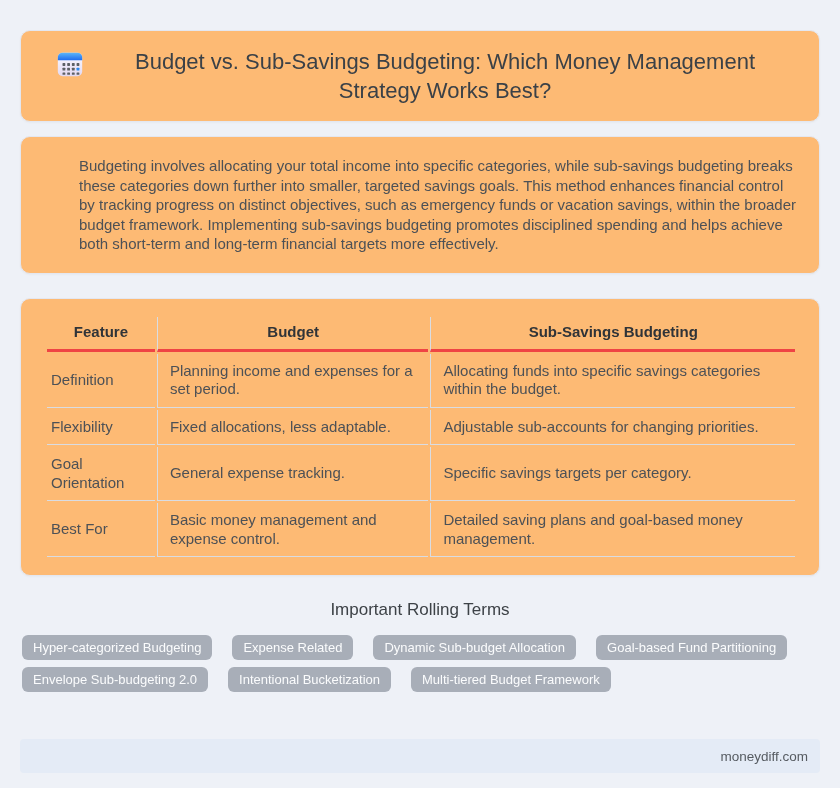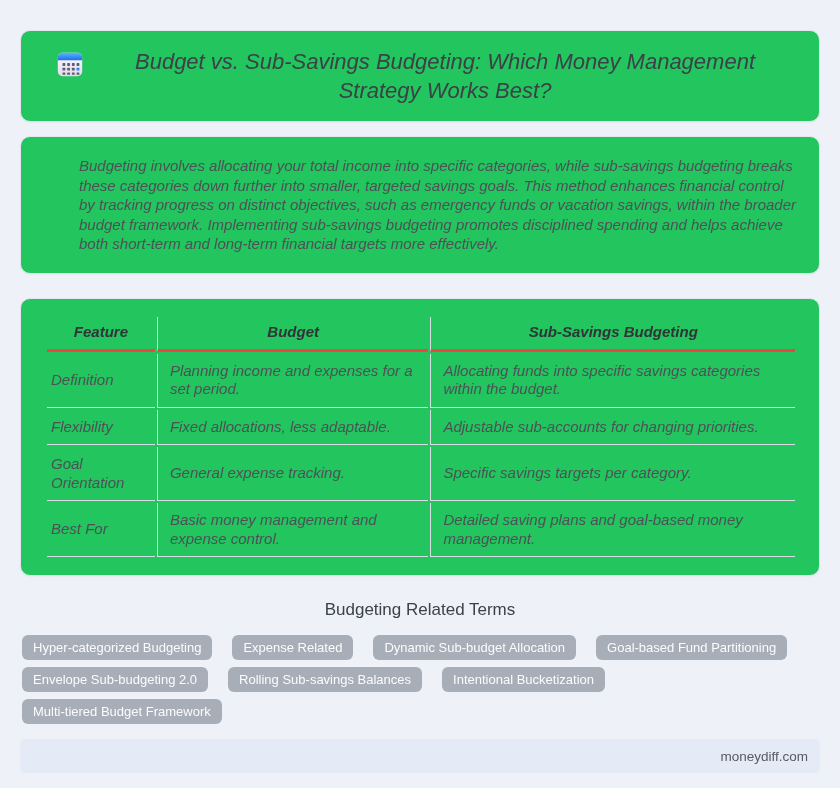--- a/index.html
+++ b/index.html
@@ -6,25 +6,24 @@
   html, body { width: 840px; height: 788px; }
   body {
     background: #eef1f7;
     font-family: "Liberation Sans", sans-serif;
     color: #4d5156;
     overflow: hidden;
   }
   .page { padding: 30px 20px 0 20px; }
 
   .card {
-    background: #22c55e;
+    background: #fdba74;
     border: 1px solid #e4e7f0;
     border-radius: 10px;
     box-shadow: 0 1px 2px rgba(60,64,82,0.04);
-    font-style: italic;
   }
 
   
   .header-card {
     height: 92px;
     display: flex;
     align-items: center;
     justify-content: center;
     gap: 20px;
     padding: 10px 30px;
@@ -201,28 +200,27 @@
         </tr>
         <tr>
           <td>Best For</td>
           <td>Basic money management and expense control.</td>
           <td>Detailed saving plans and goal-based money management.</td>
         </tr>
       </tbody>
     </table>
   </div>
 
-  <h2 class="terms-heading">Budgeting Related Terms</h2>
+  <h2 class="terms-heading">Important Rolling Terms</h2>
   <div class="terms-wrap">
     <button class="term-pill">Hyper-categorized Budgeting</button>
     <button class="term-pill">Expense Related</button>
     <button class="term-pill">Dynamic Sub-budget Allocation</button>
     <button class="term-pill">Goal-based Fund Partitioning</button>
     <button class="term-pill">Envelope Sub-budgeting 2.0</button>
-    <button class="term-pill">Rolling Sub-savings Balances</button>
     <button class="term-pill">Intentional Bucketization</button>
     <button class="term-pill">Multi-tiered Budget Framework</button>
   </div>
 
   <div class="footer-bar">
     <span class="footer-site">moneydiff.com</span>
   </div>
 
 </div>
 

